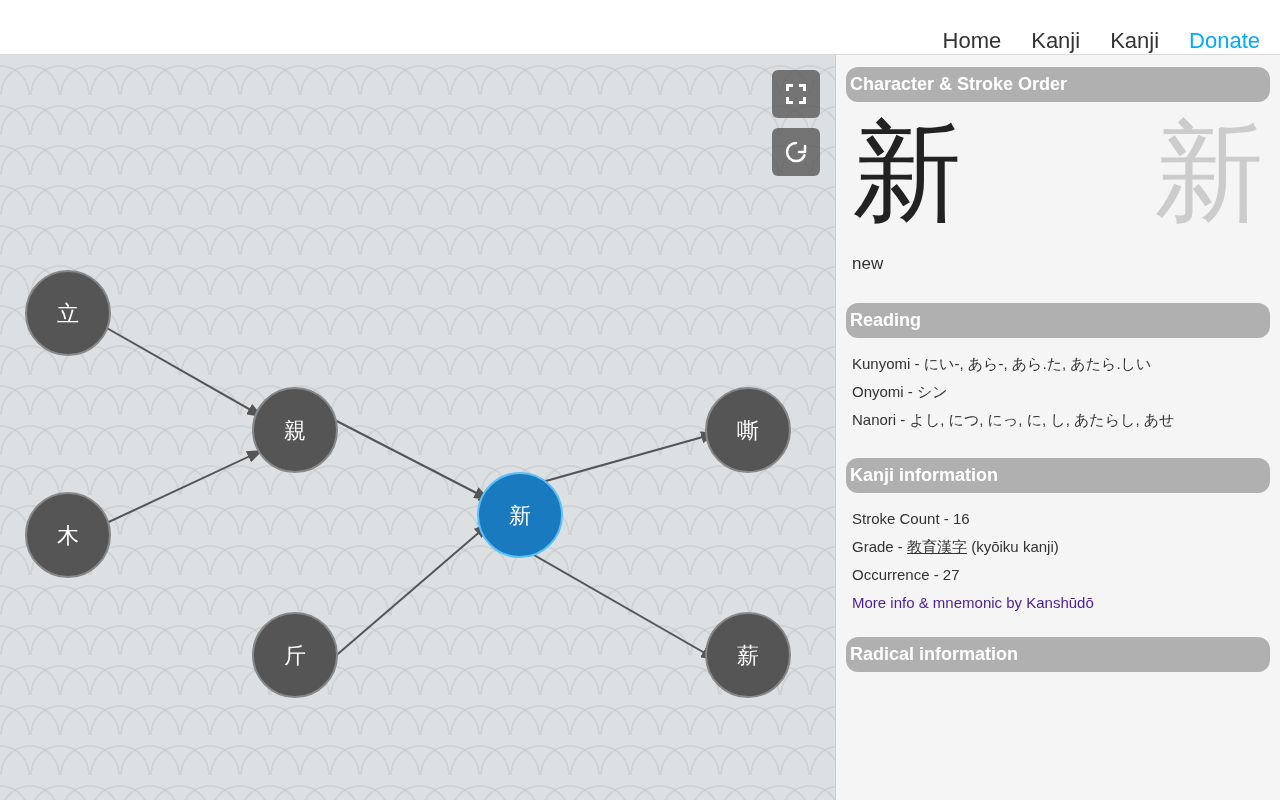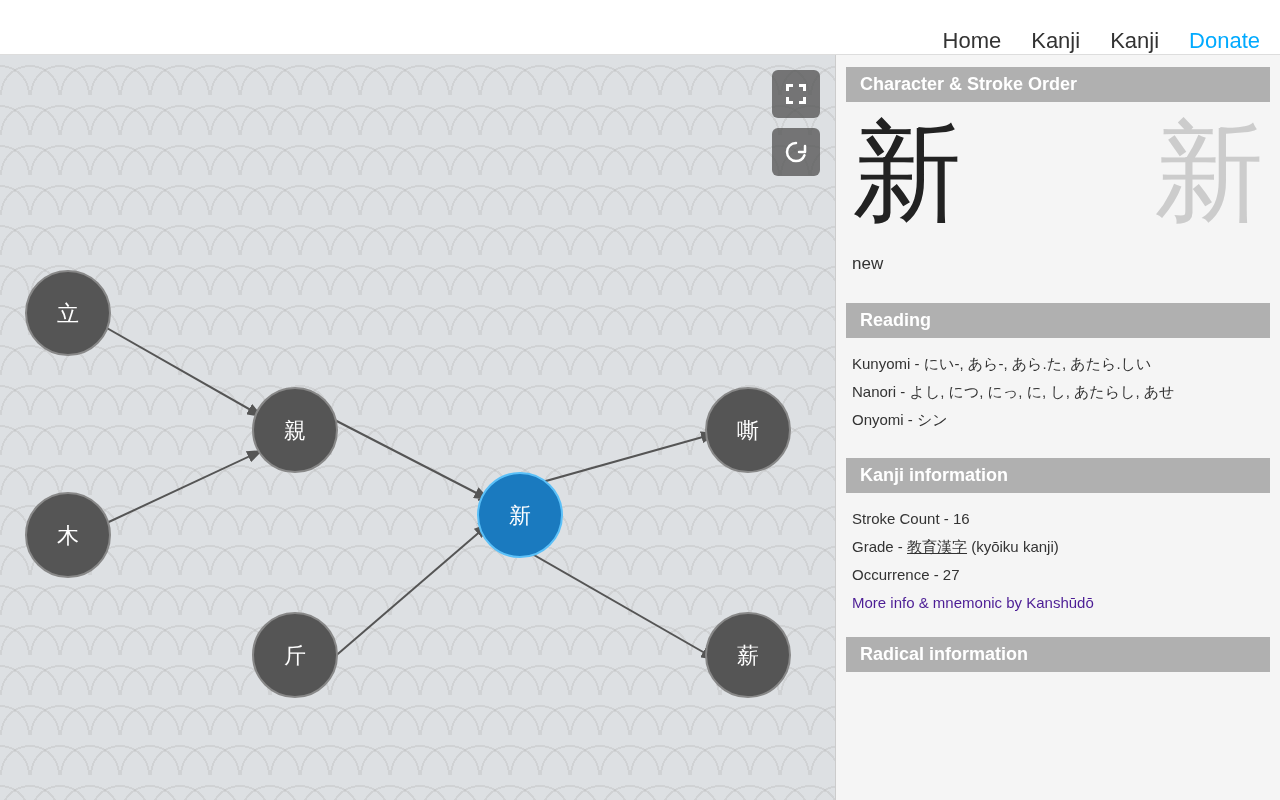--- a/index.html
+++ b/index.html
@@ -120,23 +120,23 @@
       width: 445px;
       height: 745px;
       overflow-y: auto;
       background: #f5f5f5;
       border-left: 1px solid #ccc;
       padding: 0;
     }
 
     .section-header {
       background: #b0b0b0;
-      border-radius: 0;
+      border-radius: 12px;
       margin: 12px 10px 8px 10px;
-      padding: 7px 14px;
+      padding: 7px 4px;
     }
     .section-header span {
       font-size: 18px;
       color: #fff;
       font-weight: 600;
       font-family: 'Segoe UI', Arial, sans-serif;
     }
 
     
     #char-display {
@@ -271,24 +271,24 @@
     </div>
 
     <div class="section-header">
       <span>Reading</span>
     </div>
     <div class="info-content">
       <p>
         <span>Kunyomi - </span><span>にい-, あら-, あら.た, あたら.しい</span>
       </p>
       <p>
-        <span>Nanori - </span><span>よし, につ, にっ, に, し, あたらし, あせ</span>
+        <span>Onyomi - </span><span>シン</span>
       </p>
       <p>
-        <span>Onyomi - </span><span>シン</span>
+        <span>Nanori - </span><span>よし, につ, にっ, に, し, あたらし, あせ</span>
       </p>
     </div>
 
     <div class="section-header">
       <span>Kanji information</span>
     </div>
     <div class="info-content">
       <p>Stroke Count - 16</p>
       <p><span>Grade - <span style="font-family:serif;text-decoration:underline;">教育漢字</span> (kyōiku kanji)</span></p>
       <p>Occurrence - 27</p>

